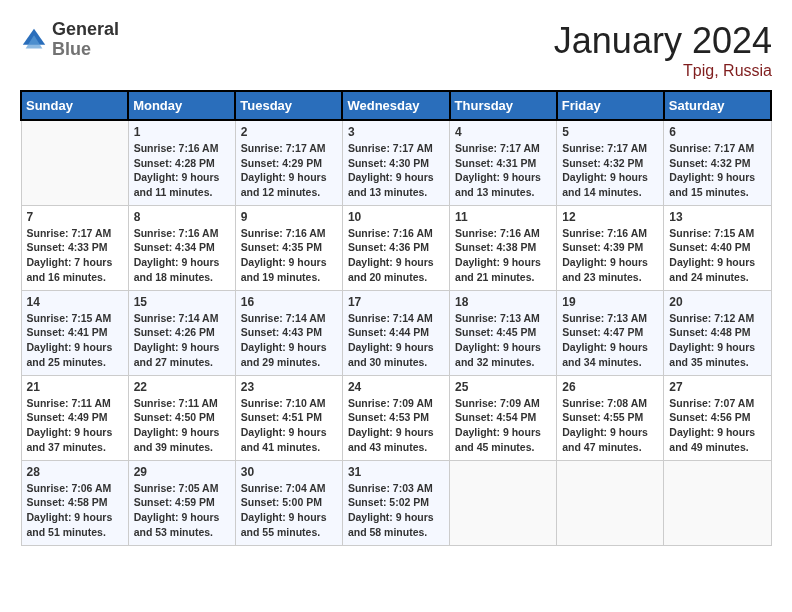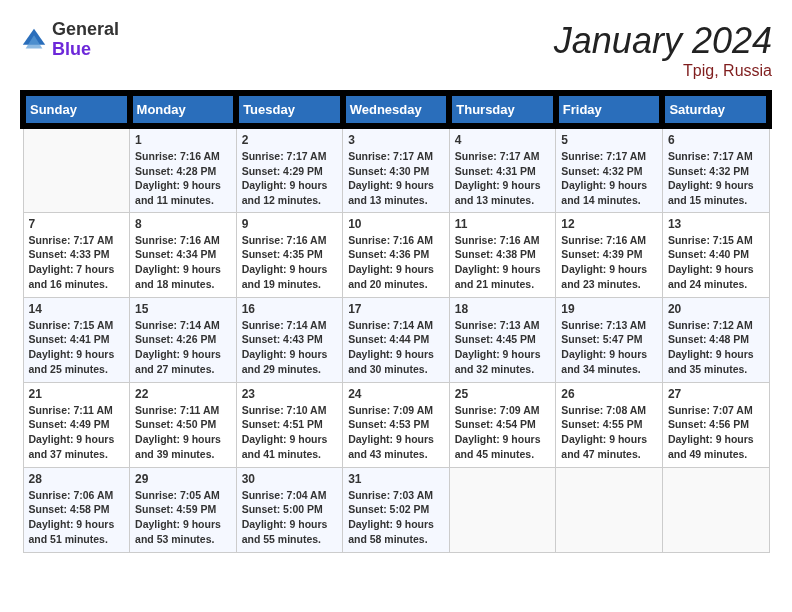--- a/index.html
+++ b/index.html
@@ -20,51 +20,50 @@
       display: flex;
       align-items: center;
       gap: 4px;
     }
     .logo-text {
       font-size: 18px;
       font-weight: bold;
       line-height: 1.1;
     }
     .logo-text .general { color: #333; text-align: right; }
-    .logo-text .blue { color: #6d28d9; }
+    .logo-text .blue { color: #737373; }
     .logo-icon {
       width: 28px;
       height: 28px;
     }
     .title-block {
       text-align: right;
     }
     .month-title {
       font-size: 36px;
       font-weight: normal;
       color: #222;
-      font-style: italic;
     }
     .location {
       font-size: 16px;
       color: #7f1d1d;
     }
     table {
       width: 100%;
       border-collapse: collapse;
       table-layout: fixed;
     }
     th {
       background-color: #2a6ebb;
       color: #fff;
       font-size: 13px;
       font-weight: bold;
       padding: 6px 4px;
       text-align: left;
-      border: 6px solid #000000;
+      border: 2px solid #000000;
     }
     td {
       vertical-align: top;
       padding: 4px 5px;
       font-size: 10.5px;
       color: #333;
       border: 1px solid #ccc;
       height: 85px;
     }
     .day-num {
@@ -193,21 +192,21 @@
         <td>
           <span class="day-num">17</span>
           <div class="cell-content"><span>Sunrise: 7:14 AM</span><br><span>Sunset: 4:44 PM</span><br><span>Daylight: 9 hours and 30 minutes.</span></div>
         </td>
         <td>
           <span class="day-num">18</span>
           <div class="cell-content"><span>Sunrise: 7:13 AM</span><br><span>Sunset: 4:45 PM</span><br><span>Daylight: 9 hours and 32 minutes.</span></div>
         </td>
         <td>
           <span class="day-num">19</span>
-          <div class="cell-content"><span>Sunrise: 7:13 AM</span><br><span>Sunset: 5:47 PM</span><br><span>Daylight: 9 hours and 34 minutes.</span></div>
+          <div class="cell-content"><span>Sunrise: 7:13 AM</span><br><span>Sunset: 4:47 PM</span><br><span>Daylight: 9 hours and 34 minutes.</span></div>
         </td>
         <td>
           <span class="day-num">20</span>
           <div class="cell-content"><span>Sunrise: 7:12 AM</span><br><span>Sunset: 4:48 PM</span><br><span>Daylight: 9 hours and 35 minutes.</span></div>
         </td>
       </tr>
       <tr>
         <td>
           <span class="day-num">21</span>
           <div class="cell-content"><span>Sunrise: 7:11 AM</span><br><span>Sunset: 4:49 PM</span><br><span>Daylight: 9 hours and 37 minutes.</span></div>

